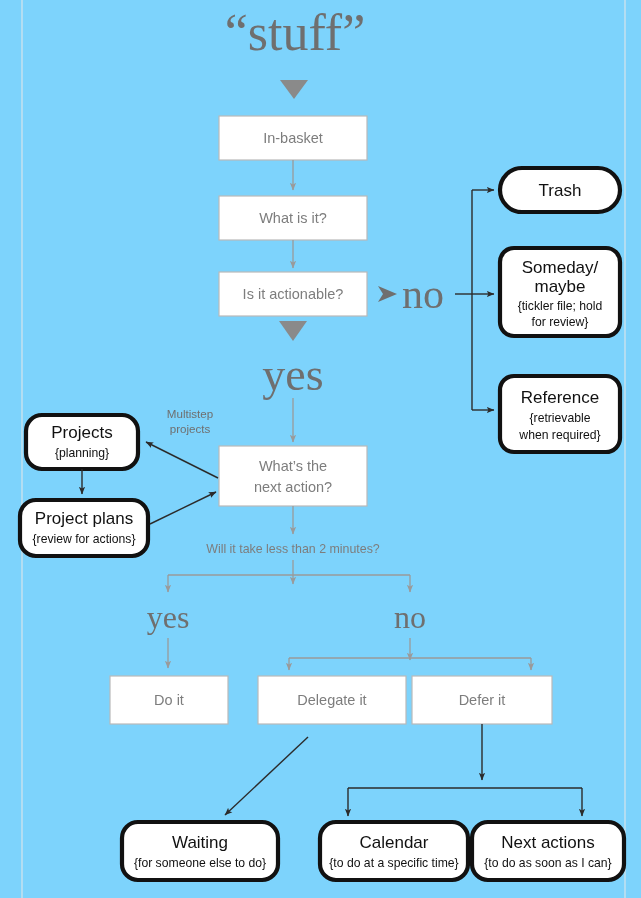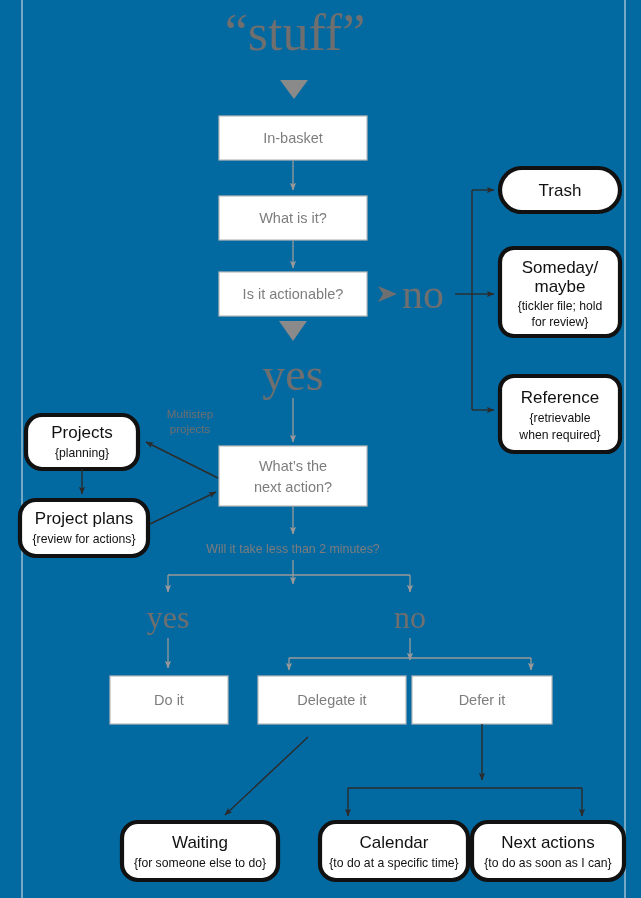--- a/index.html
+++ b/index.html
@@ -4,21 +4,21 @@
 <style>
   html, body {
     margin: 0;
     padding: 0;
     background: #ffffff;
   }
   #page {
     position: relative;
     width: 641px;
     height: 898px;
-    background: #0369a1;
+    background: #7dd3fc;
     overflow: hidden;
     font-family: "Liberation Sans", sans-serif;
   }
   svg.flow {
     position: absolute;
     left: 0;
     top: 0;
     width: 641px;
     height: 898px;
   }

